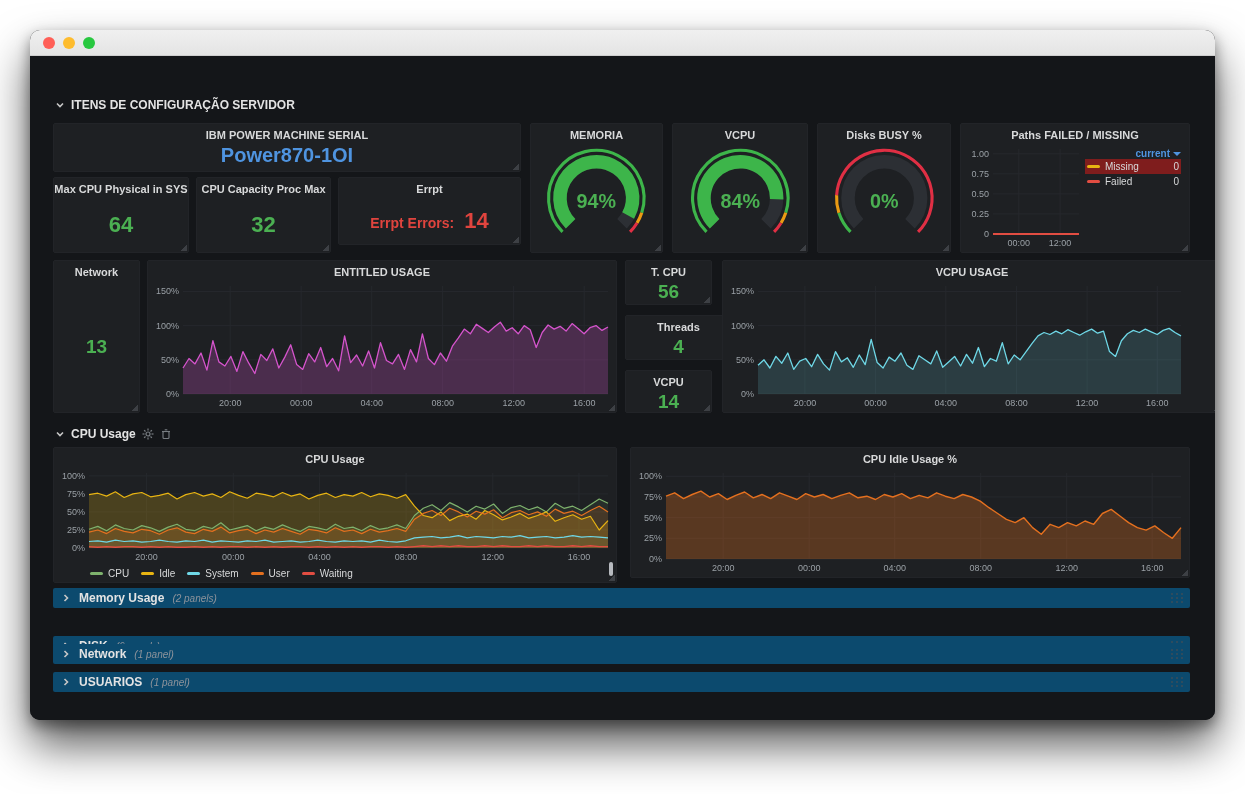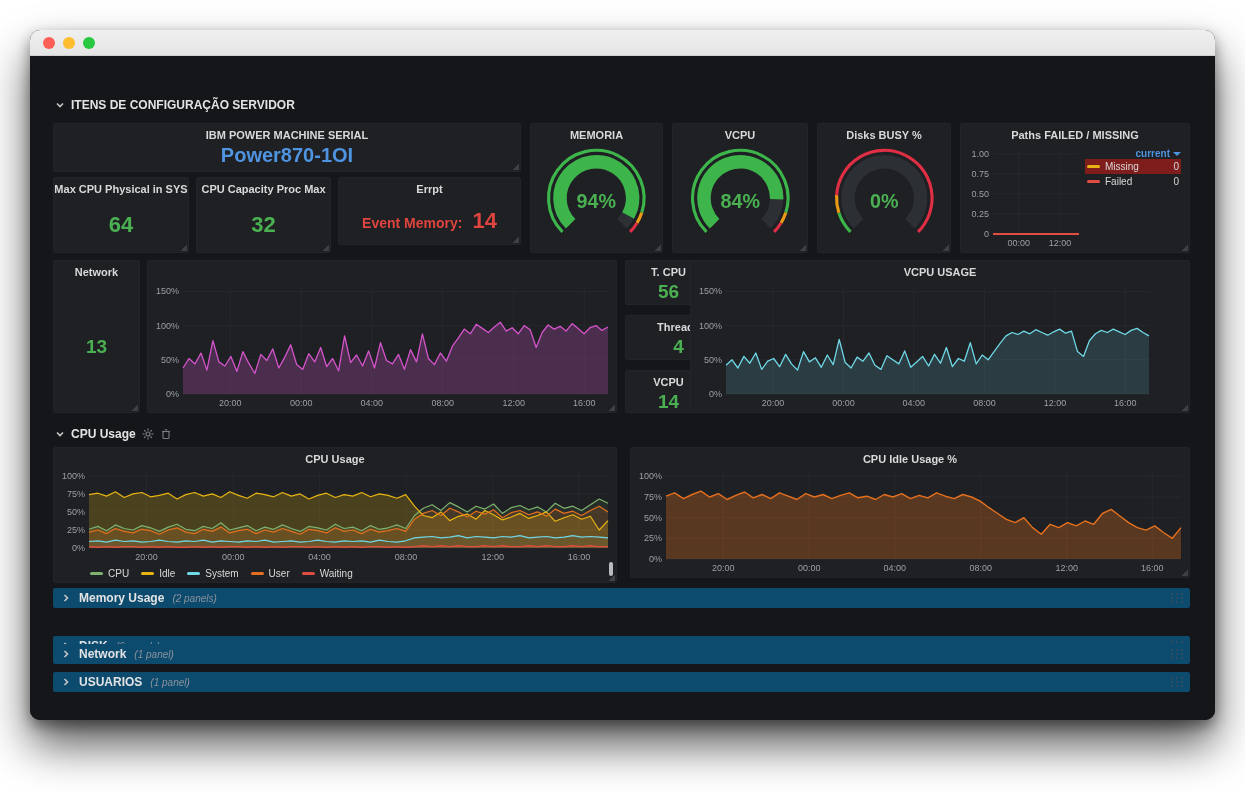--- a/index.html
+++ b/index.html
@@ -103,21 +103,21 @@
         <div class="panel-title">CPU Capacity Proc Max</div>
         <div class="vcenter">
             <span class="stat-value green stat-big">32</span>
           </div>
       </div>
 
       <div class="panel" style="left:308px; top:121px; width:183px; height:68px;">
         <div class="panel-title">Errpt</div>
         <div class="vcenter">
           <div class="errpt-line">
-            <span class="errpt-label red">Event Memory:</span>
+            <span class="errpt-label red">Errpt Errors:</span>
             <span class="errpt-value red">14</span>
           </div>
         </div>
       </div>
 
       <div class="panel" style="left:500px; top:67px; width:133px; height:130px;">
         <div class="panel-title">MEMORIA</div>
         <div class="gauge-box">
             <svg viewBox="0 0 120 104">
               <path d="M35.25 78.75 A35 35 0 1 1 84.75 78.75" fill="none" stroke="#2c2f34" stroke-width="13"></path>
@@ -200,20 +200,21 @@
       </div>
 
       <div class="panel" style="left:23px; top:204px; width:87px; height:153px;">
         <div class="panel-title">Network</div>
         <div class="vcenter">
             <span class="stat-value green stat-mid">13</span>
           </div>
       </div>
 
       <div class="panel" style="left:117px; top:204px; width:470px; height:153px;">
+        <div class="panel-title">ENTITLED USAGE</div>
         <div class="chart"><svg width="464" height="129">
               <line x1="80.175" y1="5" x2="80.175" y2="113" stroke="#26282d"></line>
               <text x="80.175" y="125" text-anchor="middle" fill="#9aa0a6" font-size="9">20:00</text>
               <line x1="151.15" y1="5" x2="151.15" y2="113" stroke="#26282d"></line>
               <text x="151.15" y="125" text-anchor="middle" fill="#9aa0a6" font-size="9">00:00</text>
               <line x1="221.7" y1="5" x2="221.7" y2="113" stroke="#26282d"></line>
               <text x="221.7" y="125" text-anchor="middle" fill="#9aa0a6" font-size="9">04:00</text>
               <line x1="292.675" y1="5" x2="292.675" y2="113" stroke="#26282d"></line>
               <text x="292.675" y="125" text-anchor="middle" fill="#9aa0a6" font-size="9">08:00</text>
               <line x1="363.65000000000003" y1="5" x2="363.65000000000003" y2="113" stroke="#26282d"></line>
@@ -239,21 +240,21 @@
       </div>
       <div class="panel" style="left:595px; top:259px; width:107px; height:45px;">
         <div class="panel-title">Threads</div>
         <div class="stat-value green stat-mid">4</div>
       </div>
       <div class="panel" style="left:595px; top:314px; width:87px; height:43px;">
         <div class="panel-title">VCPU</div>
         <div class="stat-value green stat-mid">14</div>
       </div>
 
-      <div class="panel" style="left:660px; top:204px; width:500px; height:153px;">
+      <div class="panel" style="left:692px; top:204px; width:500px; height:153px;">
         <div class="panel-title">VCPU USAGE</div>
         <div class="chart"><svg width="462" height="129">
               <line x1="79.953" y1="5" x2="79.953" y2="113" stroke="#26282d"></line>
               <text x="79.953" y="125" text-anchor="middle" fill="#9aa0a6" font-size="9">20:00</text>
               <line x1="150.594" y1="5" x2="150.594" y2="113" stroke="#26282d"></line>
               <text x="150.594" y="125" text-anchor="middle" fill="#9aa0a6" font-size="9">00:00</text>
               <line x1="220.812" y1="5" x2="220.812" y2="113" stroke="#26282d"></line>
               <text x="220.812" y="125" text-anchor="middle" fill="#9aa0a6" font-size="9">04:00</text>
               <line x1="291.453" y1="5" x2="291.453" y2="113" stroke="#26282d"></line>
               <text x="291.453" y="125" text-anchor="middle" fill="#9aa0a6" font-size="9">08:00</text>

